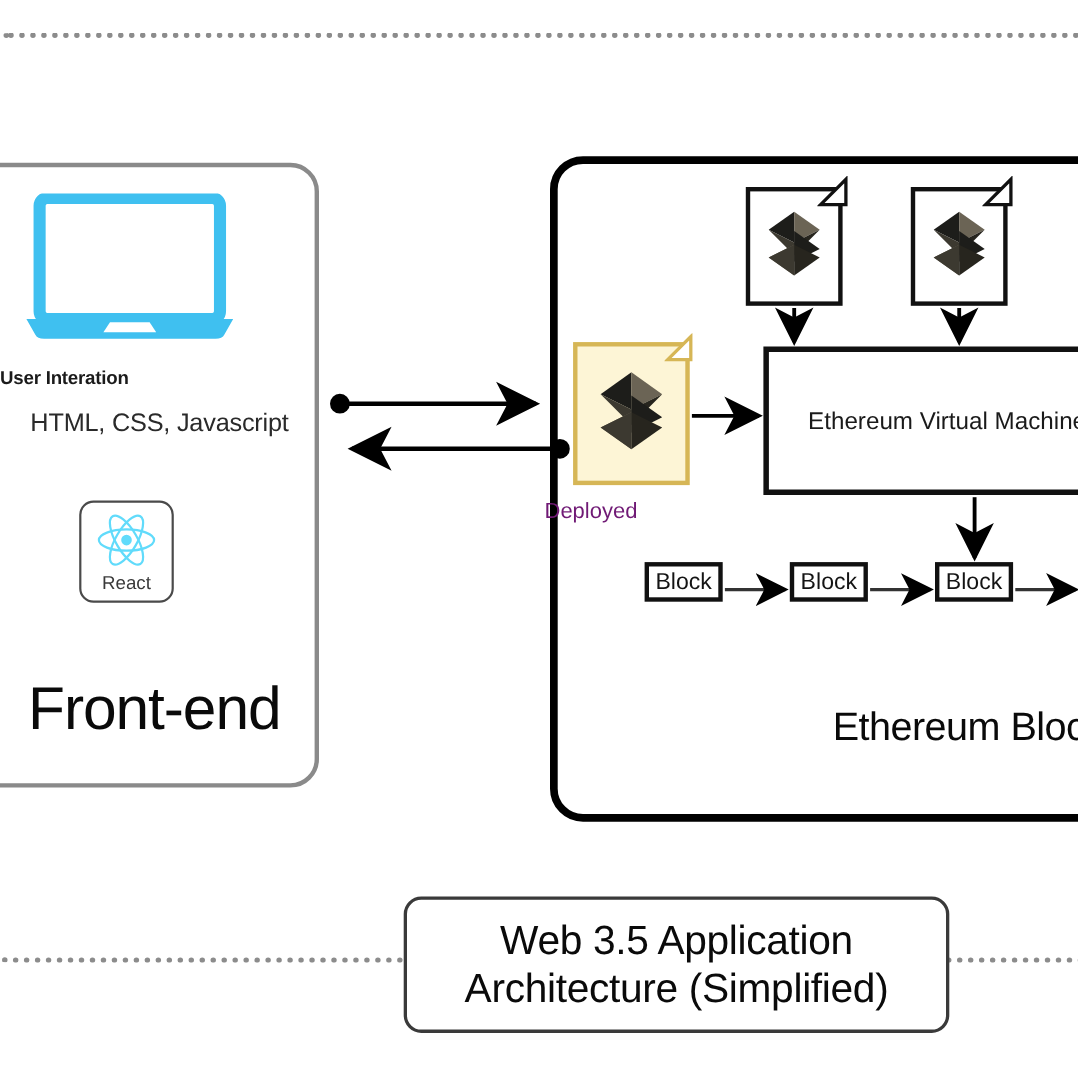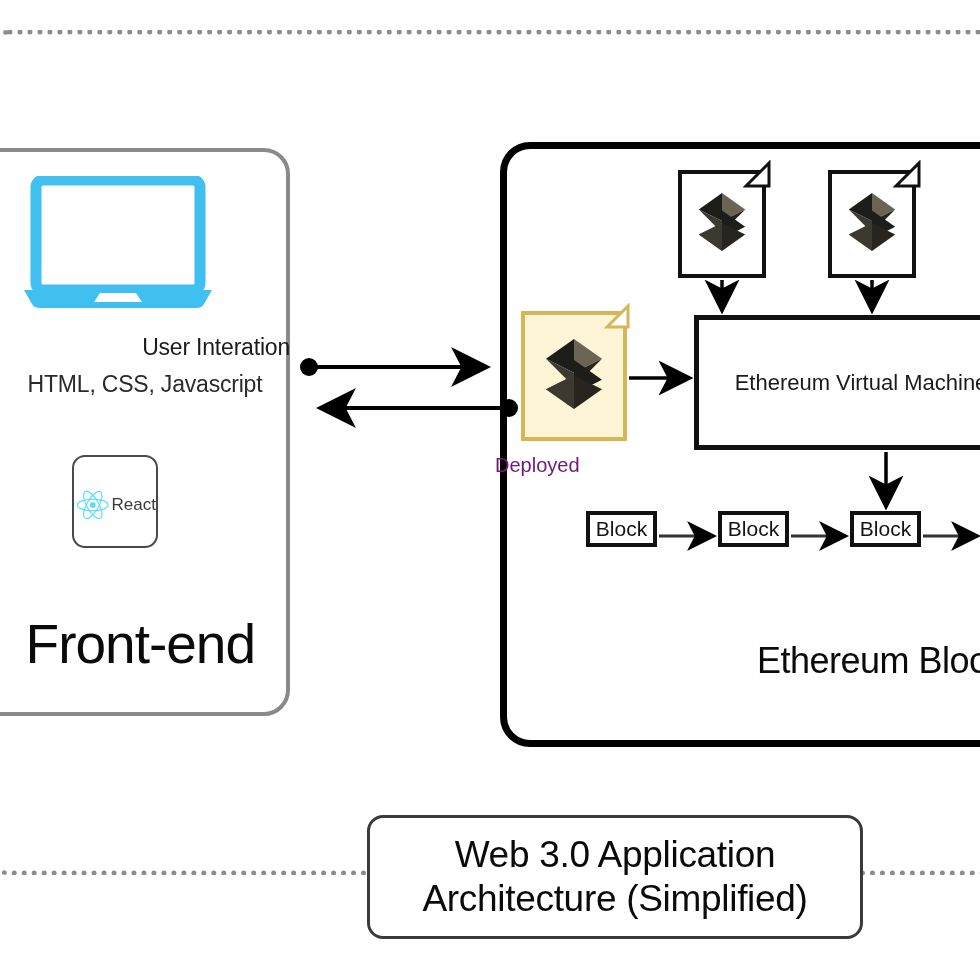--- a/index.html
+++ b/index.html
@@ -50,23 +50,23 @@
     top: 176px;
     width: 192px;
     height: 134px;
   }
 
   .user-interaction-label {
     position: absolute;
     left: 0px;
     top: 334px;
     width: 290px;
-    text-align: right;
-    font-size: 23px;
-    font-weight: normal;
+    text-align: left;
+    font-size: 17px;
+    font-weight: bold;
     color: #1b1b1b;
     letter-spacing: -0.2px;
   }
 
   .tech-stack-label {
     position: absolute;
     left: 0px;
     top: 371px;
     width: 290px;
     text-align: center;
@@ -78,21 +78,21 @@
   .react-badge {
     position: absolute;
     left: 72px;
     top: 455px;
     width: 86px;
     height: 93px;
     border: 2px solid #4a4a4a;
     border-radius: 13px;
     background: #ffffff;
     display: flex;
-    flex-direction: row;
+    flex-direction: column;
     align-items: center;
     justify-content: flex-start;
     padding-top: 6px;
   }
 
   .react-badge-label {
     font-size: 17px;
     color: #3a3a3a;
     margin-top: 1px;
   }
@@ -414,17 +414,17 @@
     </g>
     <g>
       <line x1="791" y1="536" x2="846" y2="536" stroke="#333333" stroke-width="3" marker-end="url(#arrowR)"></line>
     </g>
     <g>
       <line x1="923" y1="536" x2="978" y2="536" stroke="#333333" stroke-width="3" marker-end="url(#arrowR)"></line>
     </g>
   </svg>
 
   <div class="title-card">
-    <div class="title-line">Web 3.0 Application</div>
+    <div class="title-line">Web 3.5 Application</div>
     <div class="title-line">Architecture (Simplified)</div>
   </div>
 
 </div>
 
 </body></html>

